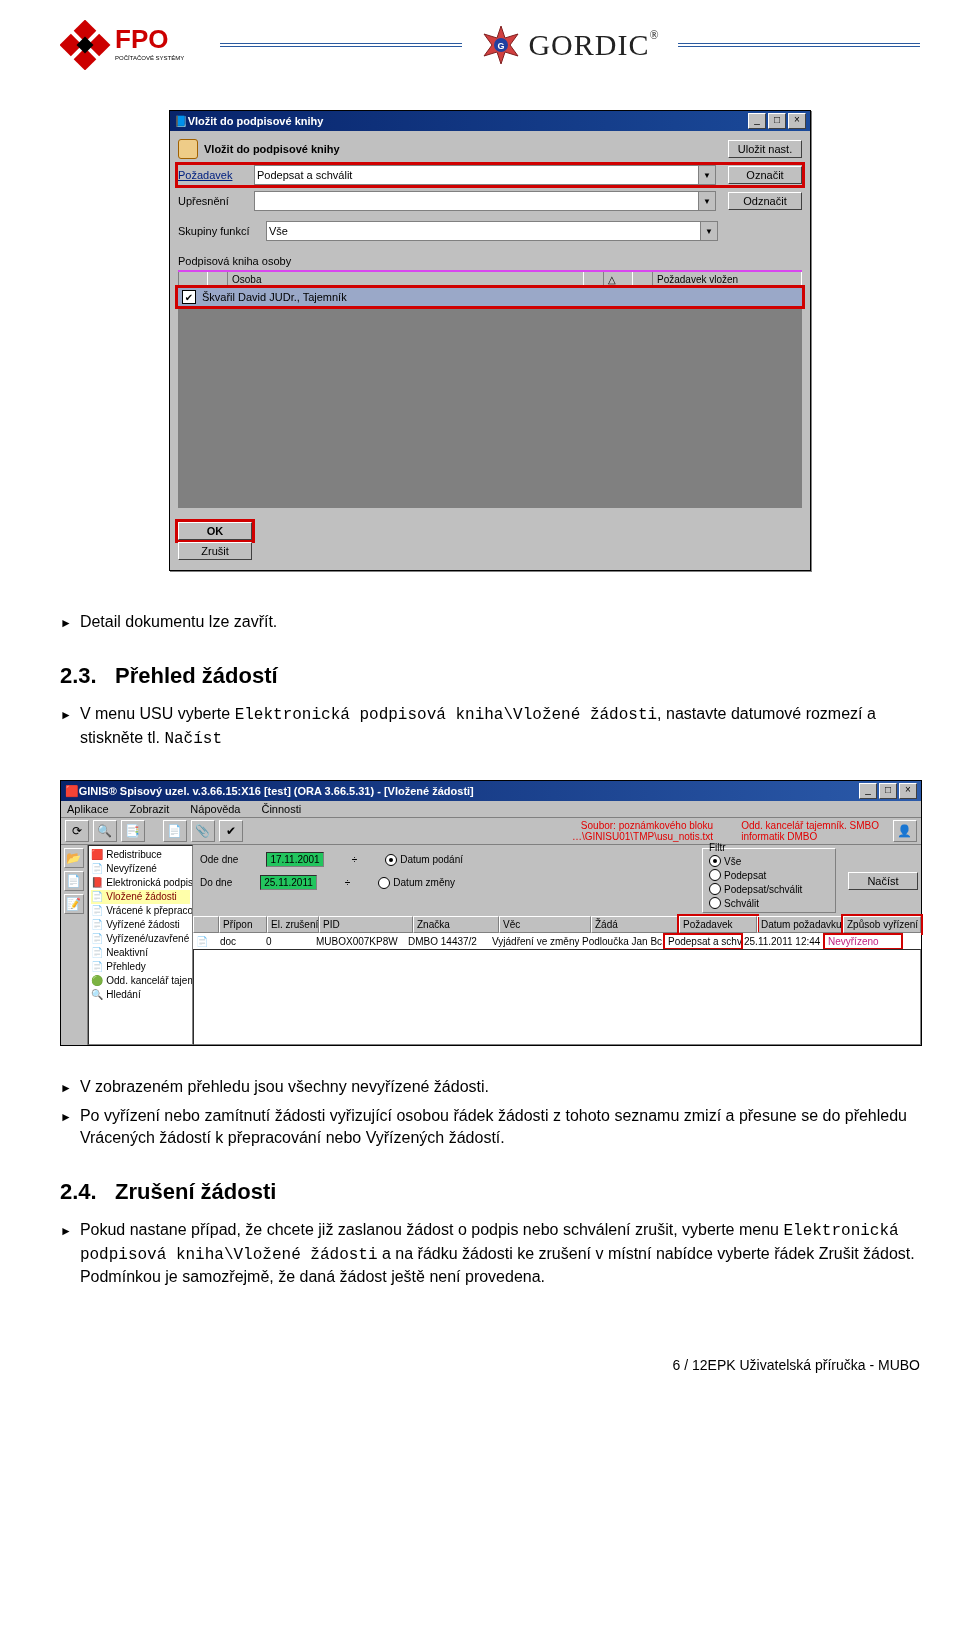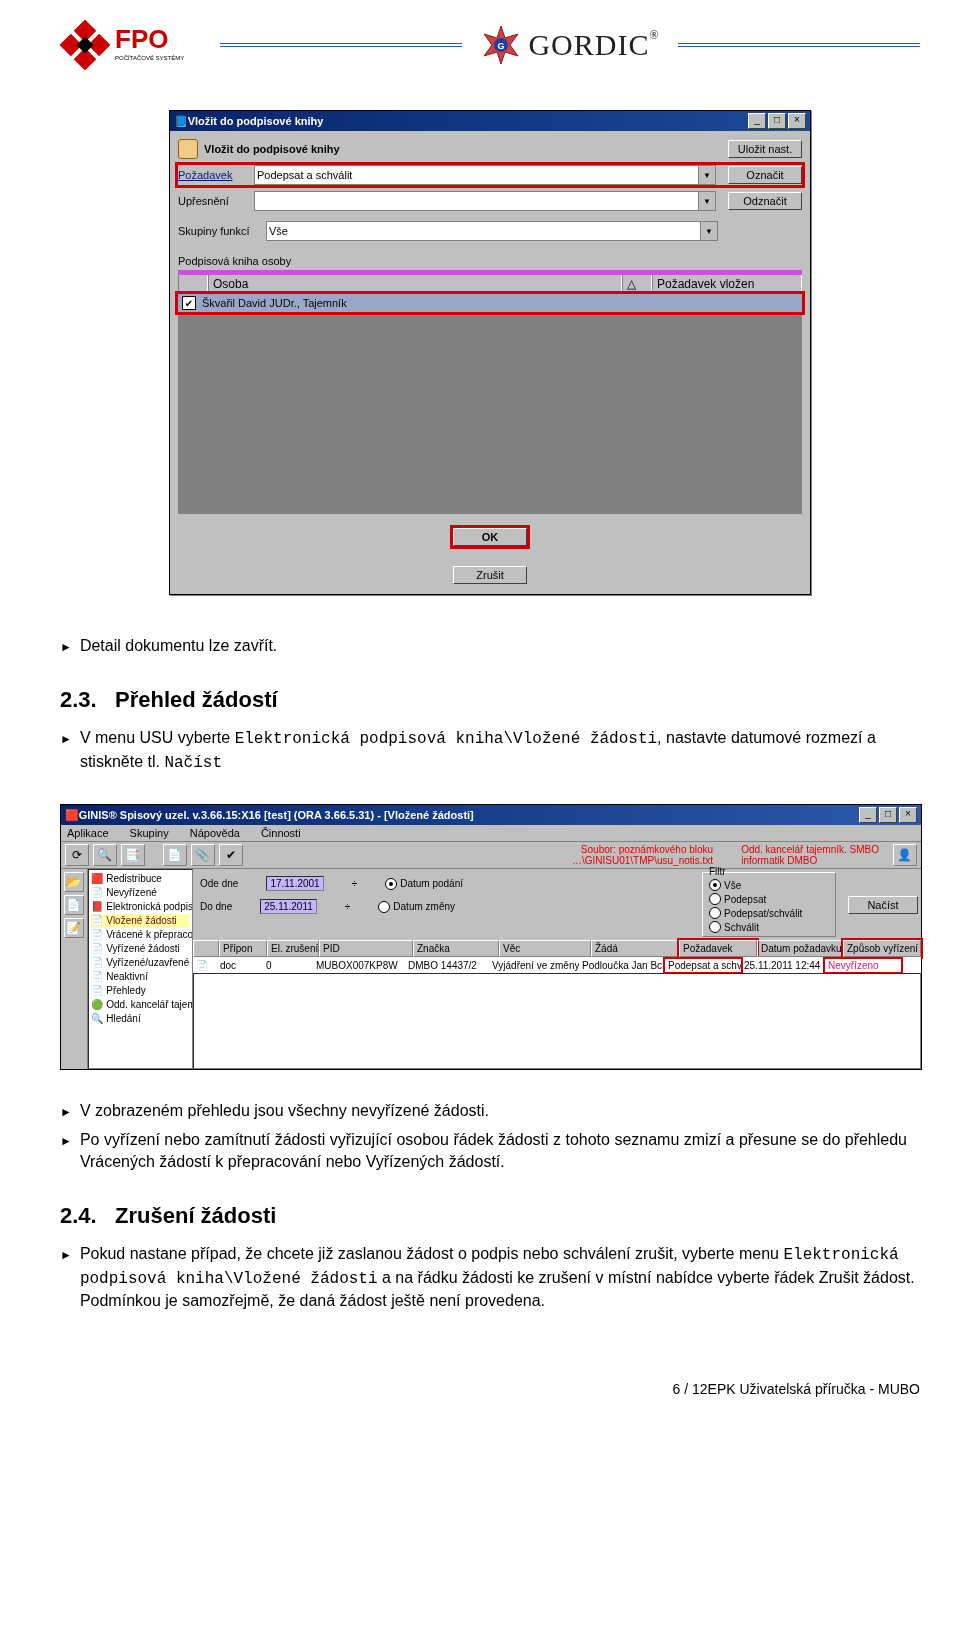--- a/index.html
+++ b/index.html
@@ -90,39 +90,40 @@
     position:absolute; right:0; top:0; width:16px; height:100%;
     background:#c0c0c0;
     border-left:1px solid #808080;
     display:flex; align-items:center; justify-content:center;
     font-size:8px;
   }
   .red-box { outline: 3px solid #d00000; }
   .grid-head {
     display:flex;
     background:#c0c0c0;
-    border-top:5px solid #d946ef;
+    border-top:2px solid #d946ef;
     border-bottom:1px solid #808080;
-    font-size:12px;
+    font-size:10px;
+    gap:19px;
   }
   .grid-head > div { padding:2px 4px; border-right:1px solid #fff; border-left:1px solid #808080;}
   .grid-body {
     height: 220px;
     background:#808080;
   }
   .grid-row-sel {
     background:#9aa8c8;
     display:flex;
     align-items:center;
     height:18px;
     padding:0 4px;
     gap:6px;
   }
   .chk { width:12px;height:12px;background:#fff;border:1px solid #000; display:inline-flex;align-items:center;justify-content:center;font-size:10px;}
-  .dlg-footer { display:flex; flex-direction:column; align-items:center; gap:20px; padding:6px 8px 10px;}
+  .dlg-footer { display:flex; flex-direction:column; align-items:flex-start; gap:2px; padding:6px 8px 10px;}
   .ok-btn { width:72px; font-weight:bold; }
   
   .body-text { font-size: 16px; line-height:1.4; margin: 10px 0 30px 0; }
   .bullet { display:flex; gap:8px; margin:6px 0; }
   .bullet::before { content:"►"; font-size:12px; margin-top:4px;}
   .h2 { font-size: 22px; font-weight:bold; margin: 28px 0 14px 0; }
   .mono { font-family: "Courier New", monospace; }
   
   .app2 {
     width: 100%;
@@ -145,21 +146,21 @@
     overflow:hidden;
     padding:2px;
     line-height:14px;
     font-size:10px;
   }
   .tree-item { white-space:nowrap; }
   .tree-sel { background:#ffffaa; color:#800000; }
   .right-pane { flex:1; display:flex; flex-direction:column; }
   .pane-header { background:#fff; border:1px inset #808080; padding:2px 4px;}
   .filter-row { display:flex; gap:28px; padding:4px; align-items:center; font-size:10px;}
-  .date-box { background:#c4b5fd; border:1px inset #808080; padding:1px 3px; }
+  .date-box { background:#22c55e; border:1px inset #808080; padding:1px 3px; }
   .radio { display:inline-flex;align-items:center;gap:3px;}
   .radio-dot { width:10px;height:10px;border:1px solid #000;border-radius:50%;background:#fff;display:inline-flex;align-items:center;justify-content:center;}
   .radio-dot.on::after{content:"";width:4px;height:4px;background:#000;border-radius:50%;}
   .grp-box {
     border:1px solid #808080;
     border-top-color:#fff; border-left-color:#fff;
     padding:3px 6px;
     font-size:10px;
     display:flex;
     flex-direction:column;
@@ -285,21 +286,21 @@
   <div class="app2">
     <div class="titlebar">
       <span>🟥</span>
       <span class="titlebar-text">GINIS® Spisový uzel. v.3.66.15:X16 [test] (ORA 3.66.5.31) - [Vložené žádosti]</span>
       <span class="winbtn">_</span>
       <span class="winbtn">□</span>
       <span class="winbtn">×</span>
     </div>
     <div class="menubar">
       <span>Aplikace</span>
-      <span>Skupiny</span>
+      <span>Zobrazit</span>
       <span>Nápověda</span>
       <span>Činnosti</span>
     </div>
     <div class="toolbar2">
       <span class="tbtn">⟳</span>
       <span class="tbtn">🔍</span>
       <span class="tbtn">📑</span>
       <span style="width:10px"></span>
       <span class="tbtn">📄</span>
       <span class="tbtn">📎</span>

